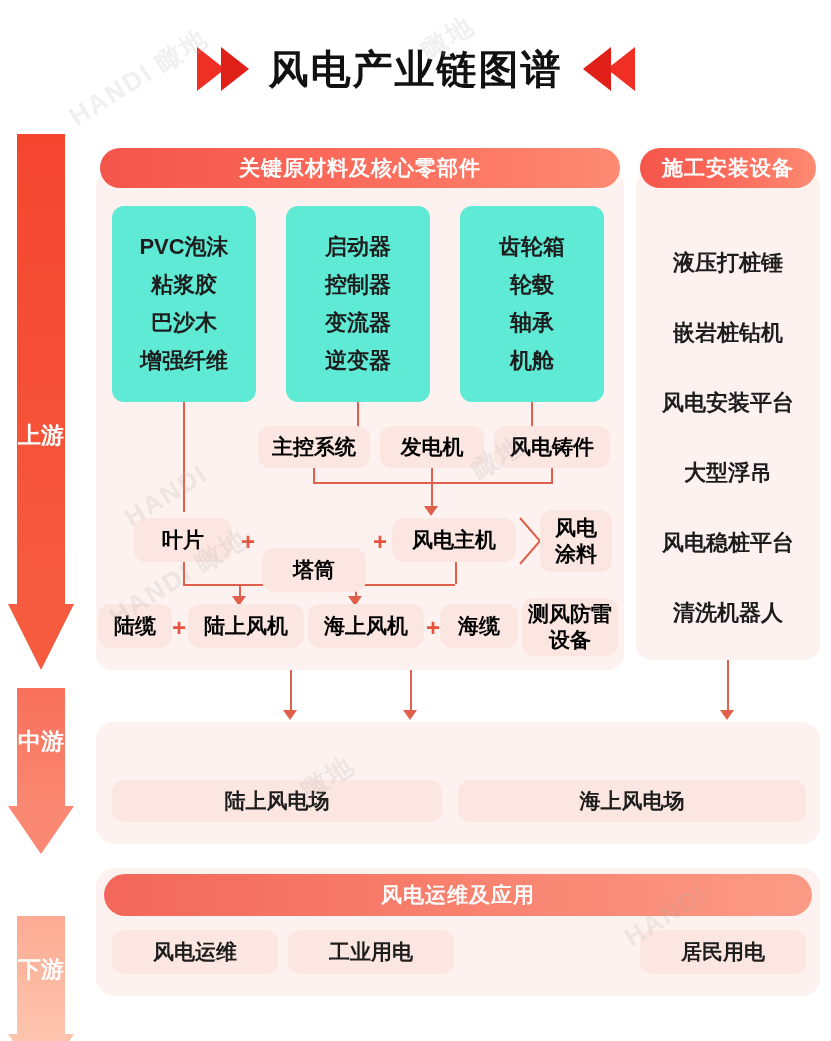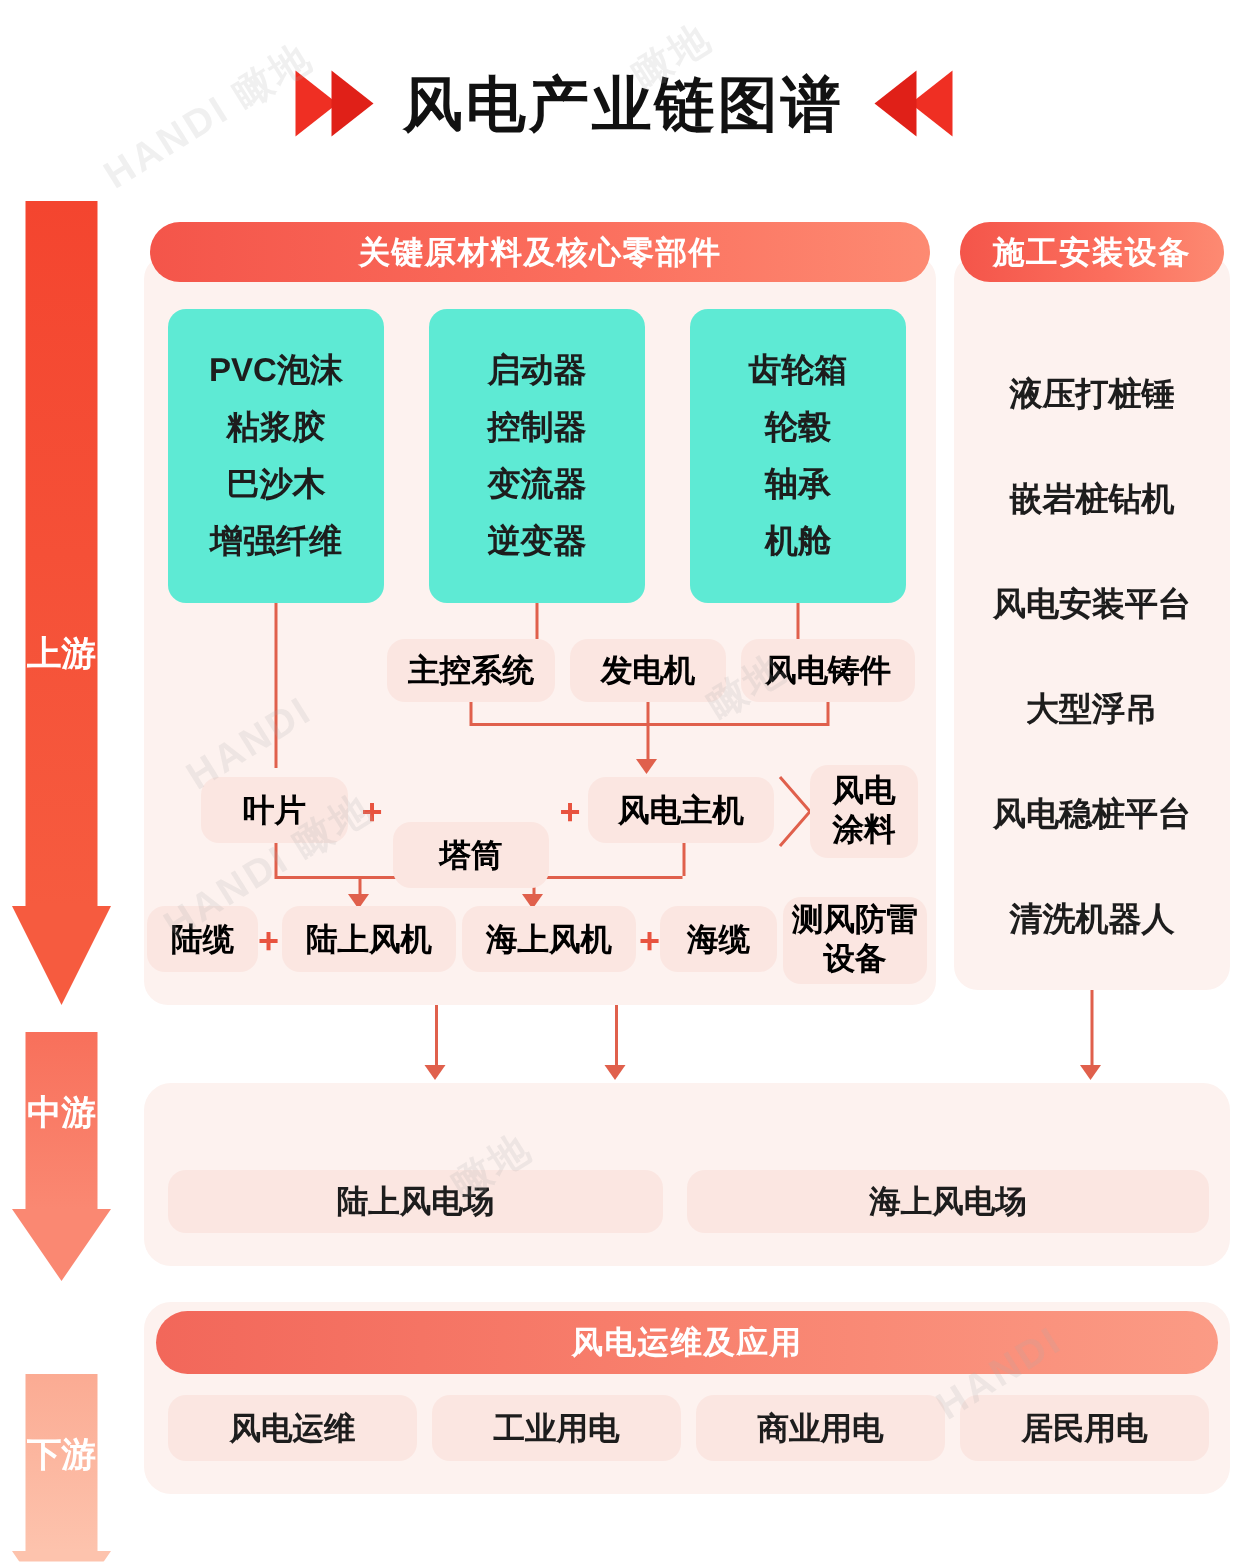--- a/index.html
+++ b/index.html
@@ -372,16 +372,15 @@
   <div class="tri-down" style="left:720px; top:710px;"></div>
 
   <div class="sect" style="left:96px; top:722px; width:724px; height:122px;"></div>
   <div class="wide-chip" style="left:112px; top:780px; width:330px; height:42px;">陆上风电场</div>
   <div class="wide-chip" style="left:458px; top:780px; width:348px; height:42px;">海上风电场</div>
 
   <div class="sect" style="left:96px; top:868px; width:724px; height:128px;"></div>
   <div class="sect-title" style="left:104px; top:874px; width:708px; height:42px;">风电运维及应用</div>
   <div class="wide-chip" style="left:112px; top:930px; width:166px; height:44px;">风电运维</div>
   <div class="wide-chip" style="left:288px; top:930px; width:166px; height:44px;">工业用电</div>
-  <div class="wide-chip" style="left:464px; top:930px; width:166px; height:44px;">商业用电</div>
   <div class="wide-chip" style="left:640px; top:930px; width:166px; height:44px;">居民用电</div>
 
 </div>
 
 </body></html>

